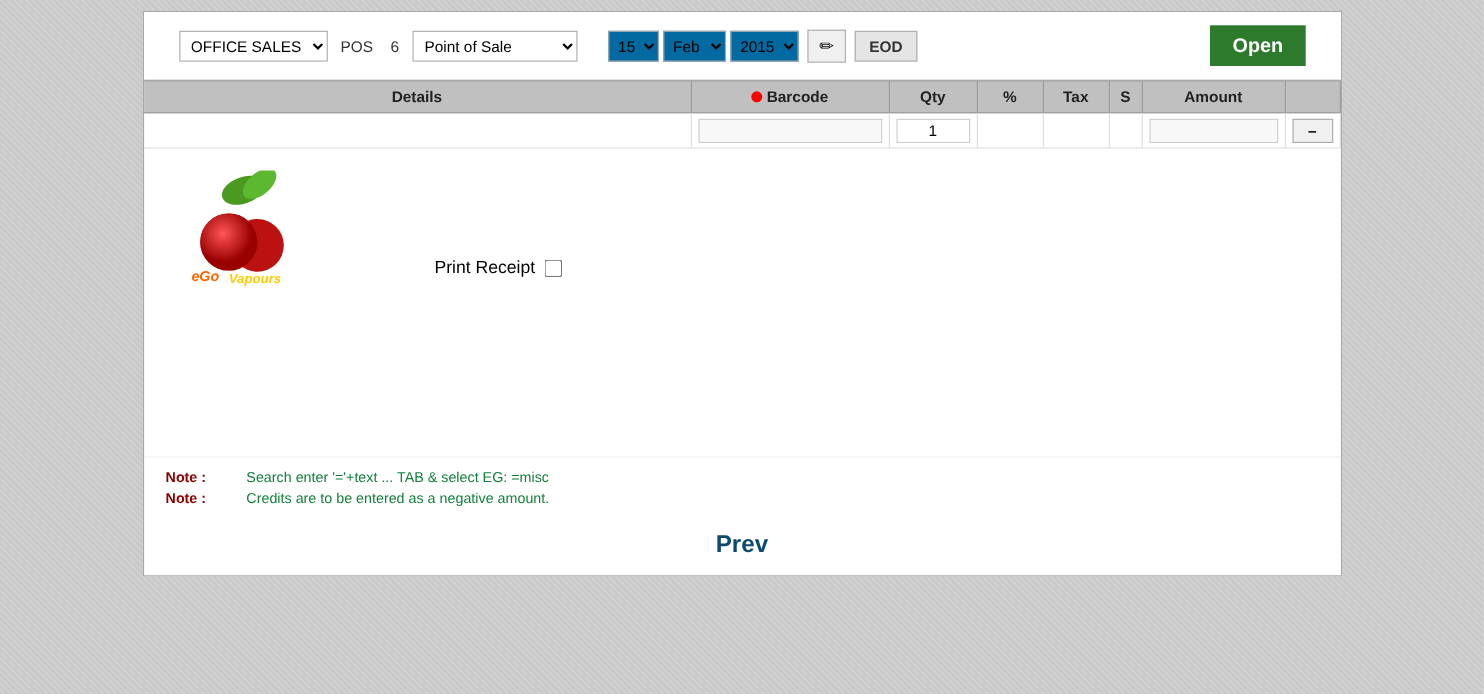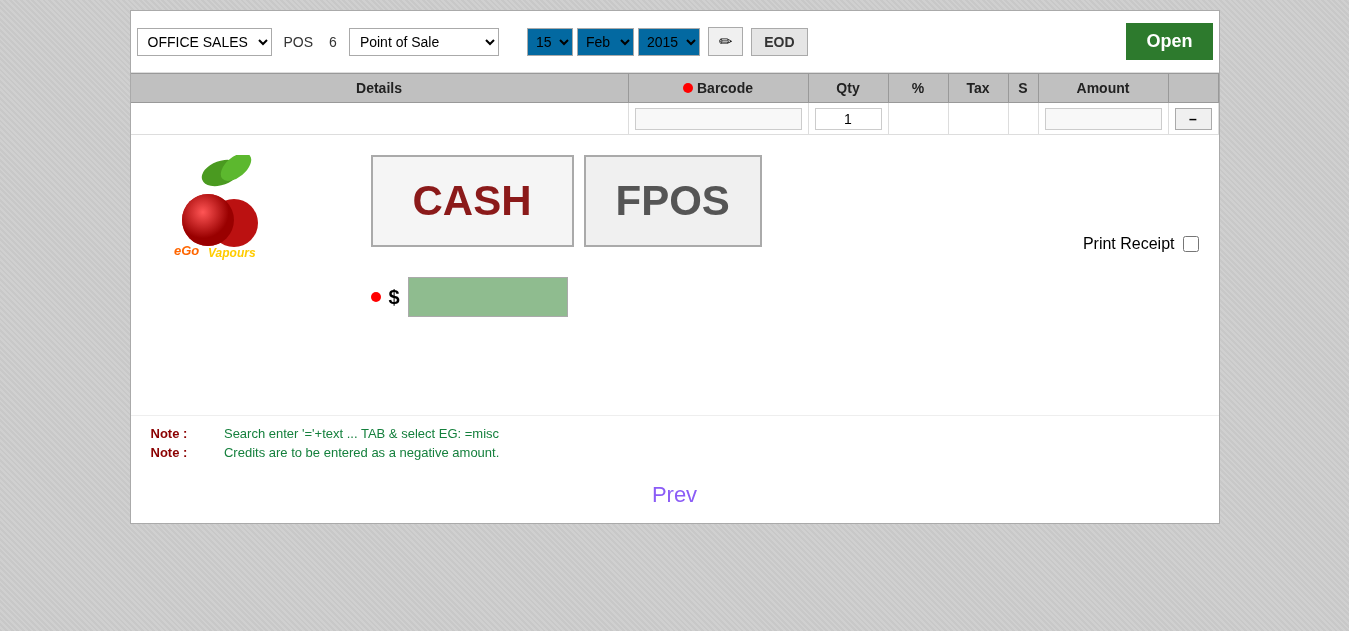--- a/index.html
+++ b/index.html
@@ -29,21 +29,21 @@
       border-bottom: 2px solid #b8860b;
       text-align: center;
       padding: 10px 0;
     }
     .header-title {
       font-size: 22px;
       font-weight: bold;
       color: #800080;
     }
     .toolbar {
-      padding: 12px 6px;
+      padding: 12px 32px;
       display: flex;
       align-items: center;
       gap: 8px;
       background: white;
       border-bottom: 1px solid #ddd;
     }
     .store-select {
       padding: 4px 6px;
       font-size: 14px;
       border: 1px solid #aaa;
@@ -282,22 +282,22 @@
     .note-text {
       color: #15803d;
       margin-left: 33px;
     }
     .prev-link {
       text-align: center;
       padding: 8px 0 15px 0;
     }
     .prev-link a {
       font-size: 22px;
-      font-weight: normal;
-      color: #8b5cf6;
+      font-weight: bold;
+      color: #0c4a6e;
       text-decoration: none;
     }
 
     
     .logo-svg-container {
       width: 130px;
       height: 110px;
     }
   </style>
 </head>
@@ -378,31 +378,20 @@
               <stop offset="100%" stop-color="#990000"></stop>
             </radialGradient>
           </defs>
 
           <text x="18" y="100" font-size="13" font-weight="bold" fill="#ff6600" font-style="italic" font-family="Arial">eGo</text>
           <text x="52" y="102" font-size="12" font-weight="bold" fill="#ffcc00" font-style="italic" font-family="Arial">Vapours</text>
         </svg>
       </div>
     </div>
 
-    <div class="payment-area">
-      <div class="payment-buttons">
-        <button class="cash-btn">CASH</button>
-        <button class="fpos-btn">FPOS</button>
-      </div>
-      <div class="amount-row">
-        <span class="amount-dot"></span>
-        <span class="dollar-sign">$</span>
-        <input class="amount-field" type="text" value="" style="">
-      </div>
-    </div>
 
     <div class="right-panel">
       <div class="print-receipt-row">
         <span class="print-label">Print Receipt</span>
         <input type="checkbox" class="print-checkbox" style="">
       </div>
     </div>
   </div>
 
   <div class="notes-area">

